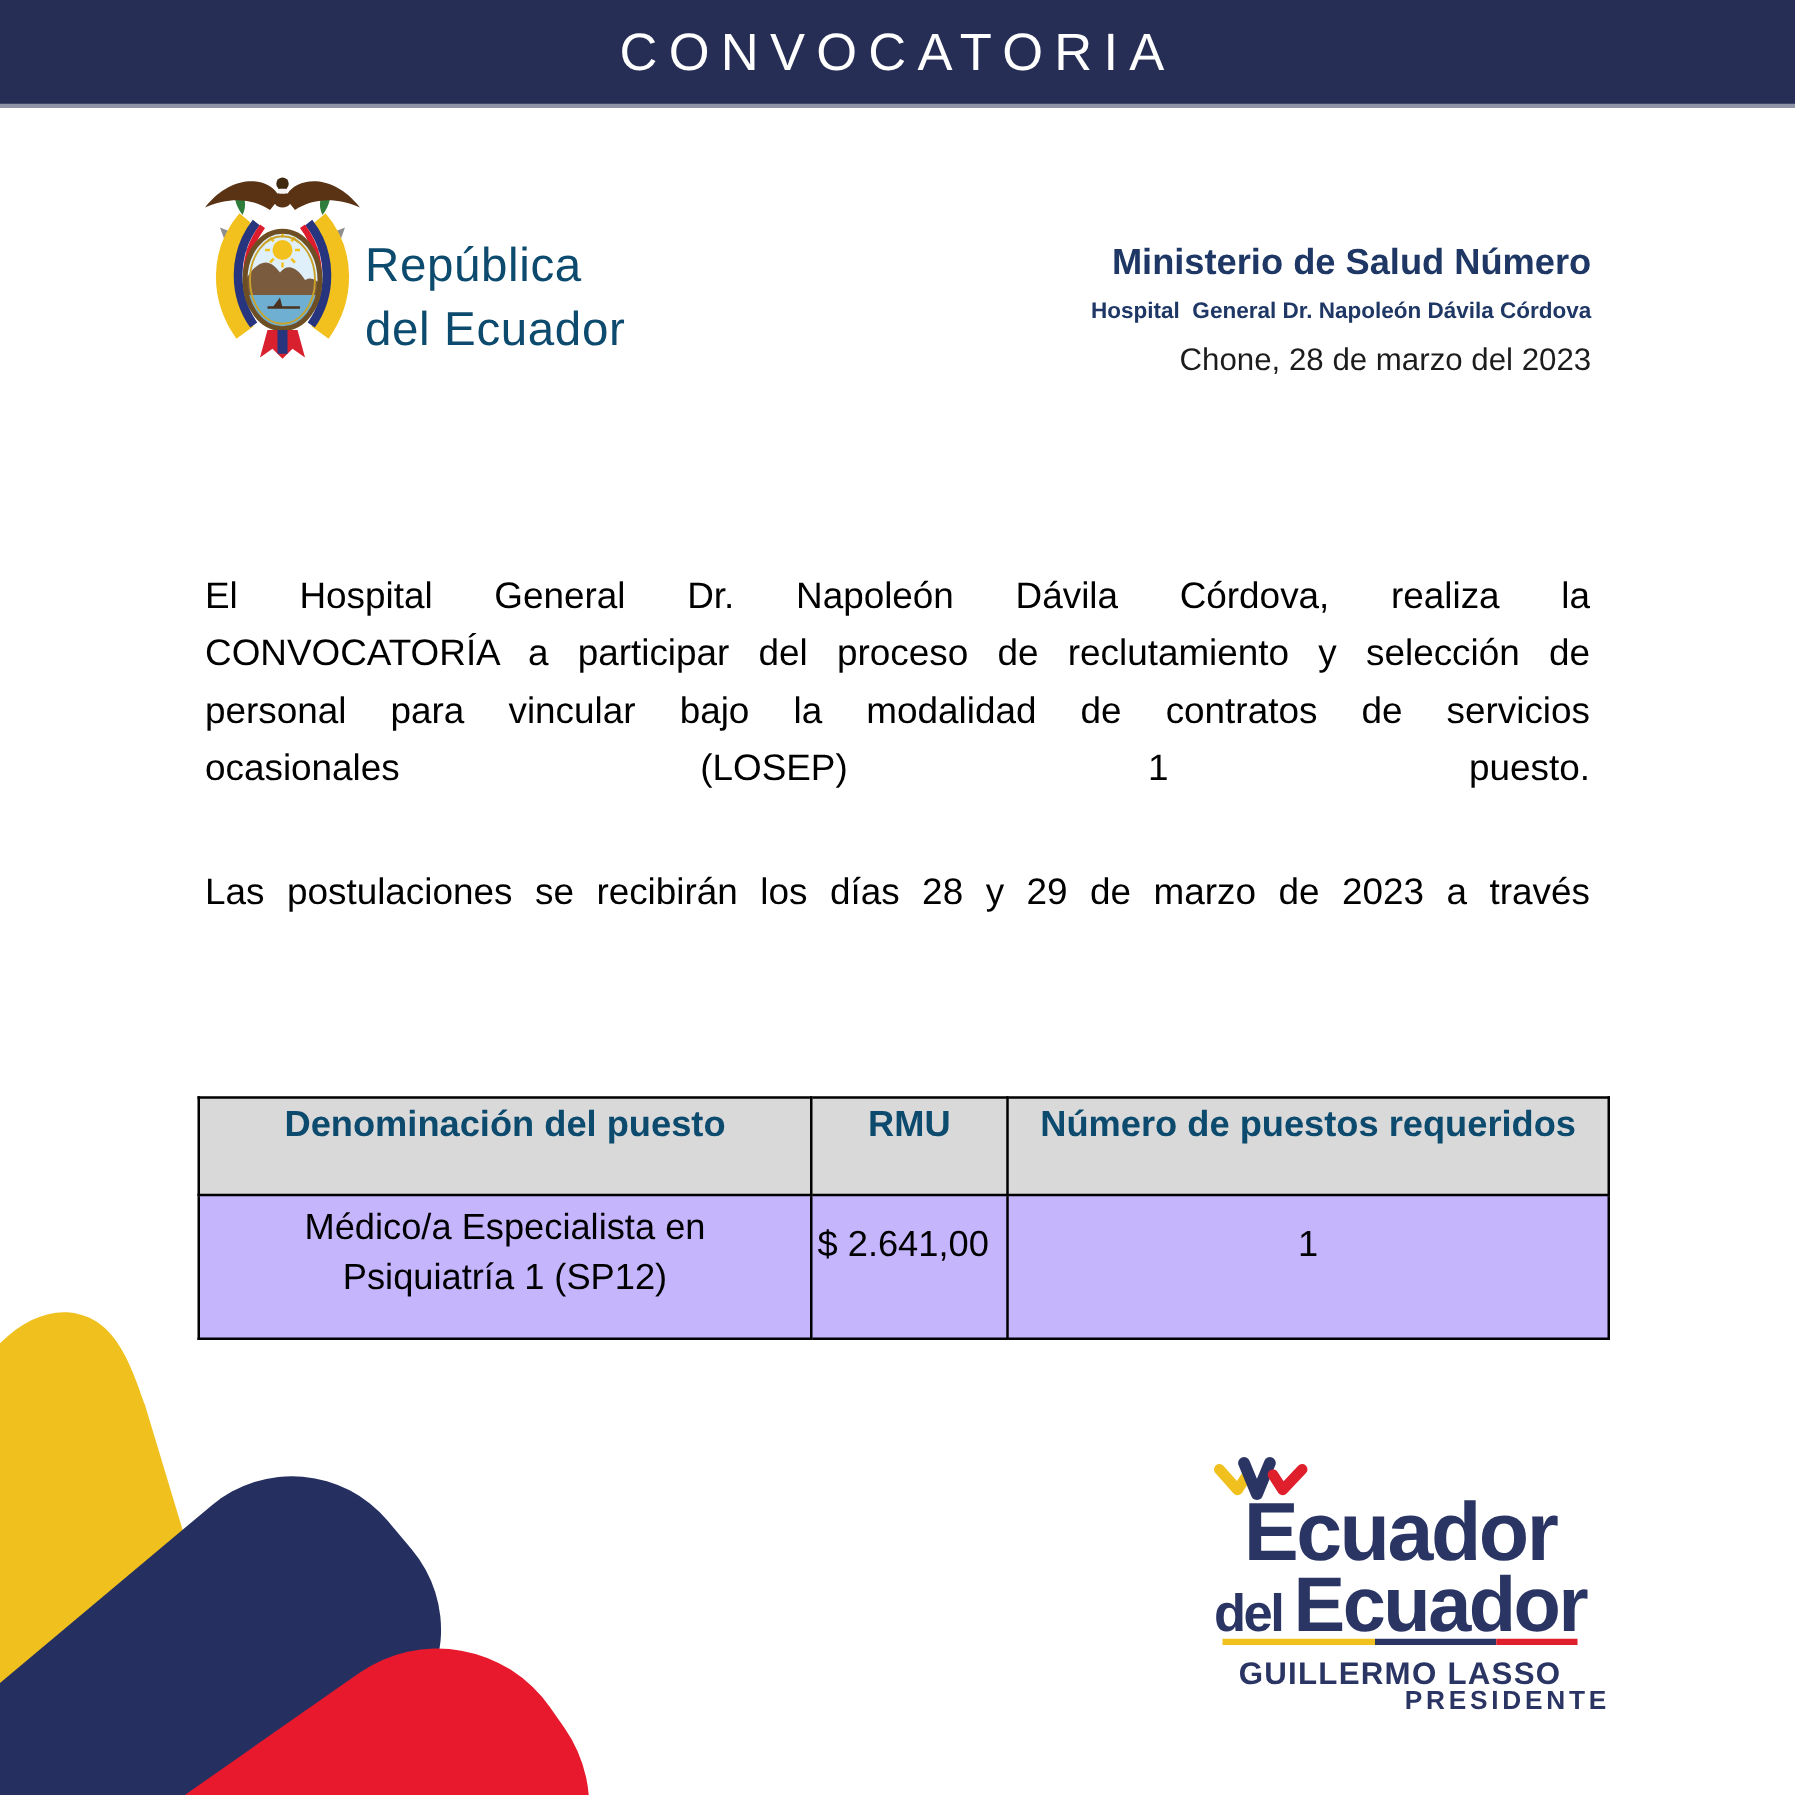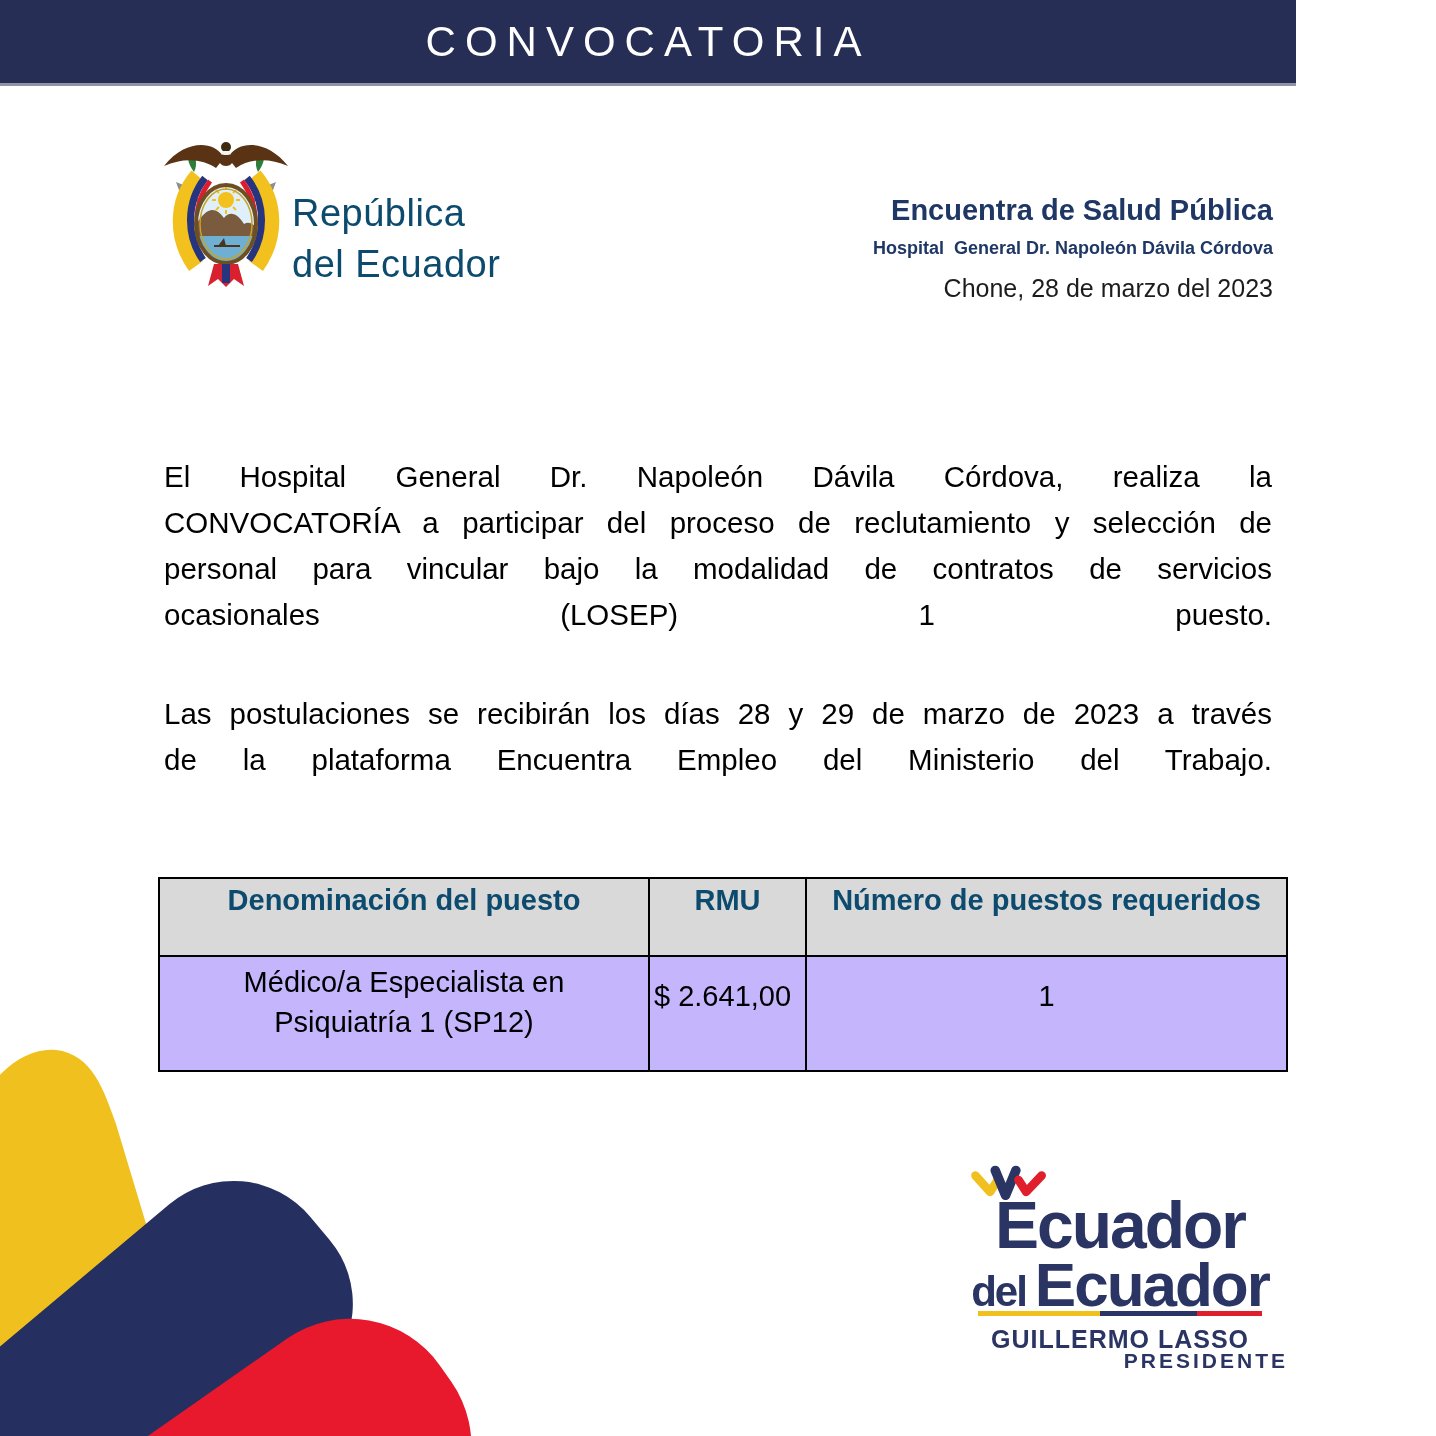--- a/index.html
+++ b/index.html
@@ -4,21 +4,21 @@
 <style>
   * { margin:0; padding:0; box-sizing:border-box; }
   body { background:#ffffff; font-family:"Liberation Sans", sans-serif; }
   .canvas {
     position:relative; width:1436px; height:1436px;
     background:#ffffff; overflow:hidden;
   }
 
   
   .top-bar {
-    position:absolute; left:0; top:0; width:1296px; height:86px;
+    position:absolute; left:0; top:0; width:1436px; height:86px;
     background:#272e55; border-bottom:3px solid #8e93a6;
     display:flex; align-items:center; justify-content:center;
   }
   .top-bar-title {
     color:#ffffff; font-size:42px; font-weight:400; letter-spacing:9px;
   }
 
   
   .coat { position:absolute; left:156px; top:124px; }
   .republic {
@@ -151,35 +151,34 @@
     <path d="M58,140 L52,162 L62,155 L70,163 L78,155 L88,162 L82,140 Z" fill="#d8202f"></path>
     <rect x="66" y="140" width="8" height="19" fill="#27357e"></rect>
   </svg>
 
   <div class="republic">
     <div>República</div>
     <div>del Ecuador</div>
   </div>
 
   <div class="ministry-block">
-    <div class="ministry-line">Encuentra de Salud Pública</div>
+    <div class="ministry-line">Ministerio de Salud Número</div>
     <div class="hospital-line">Hospital&nbsp; General Dr. Napoleón Dávila Córdova</div>
     <div class="date-line">Chone, 28 de marzo del 2023</div>
   </div>
 
   <div class="para para-1">
     <div class="jline">El Hospital General Dr. Napoleón Dávila Córdova, realiza la</div>
     <div class="jline">CONVOCATORÍA a participar del proceso de reclutamiento y selección de</div>
     <div class="jline">personal para vincular bajo la modalidad de contratos de servicios</div>
     <div class="jline">ocasionales (LOSEP) 1 puesto.</div>
   </div>
 
   <div class="para para-2">
     <div class="jline">Las postulaciones se recibirán los días 28 y 29 de marzo de 2023 a través</div>
-    <div class="jline">de la plataforma Encuentra Empleo del Ministerio del Trabajo.</div>
   </div>
 
   <table class="job-table">
     <colgroup>
       <col class="col-pos">
         <col class="col-rmu">
         <col class="col-num">
     </colgroup>
     <thead>
       <tr>

